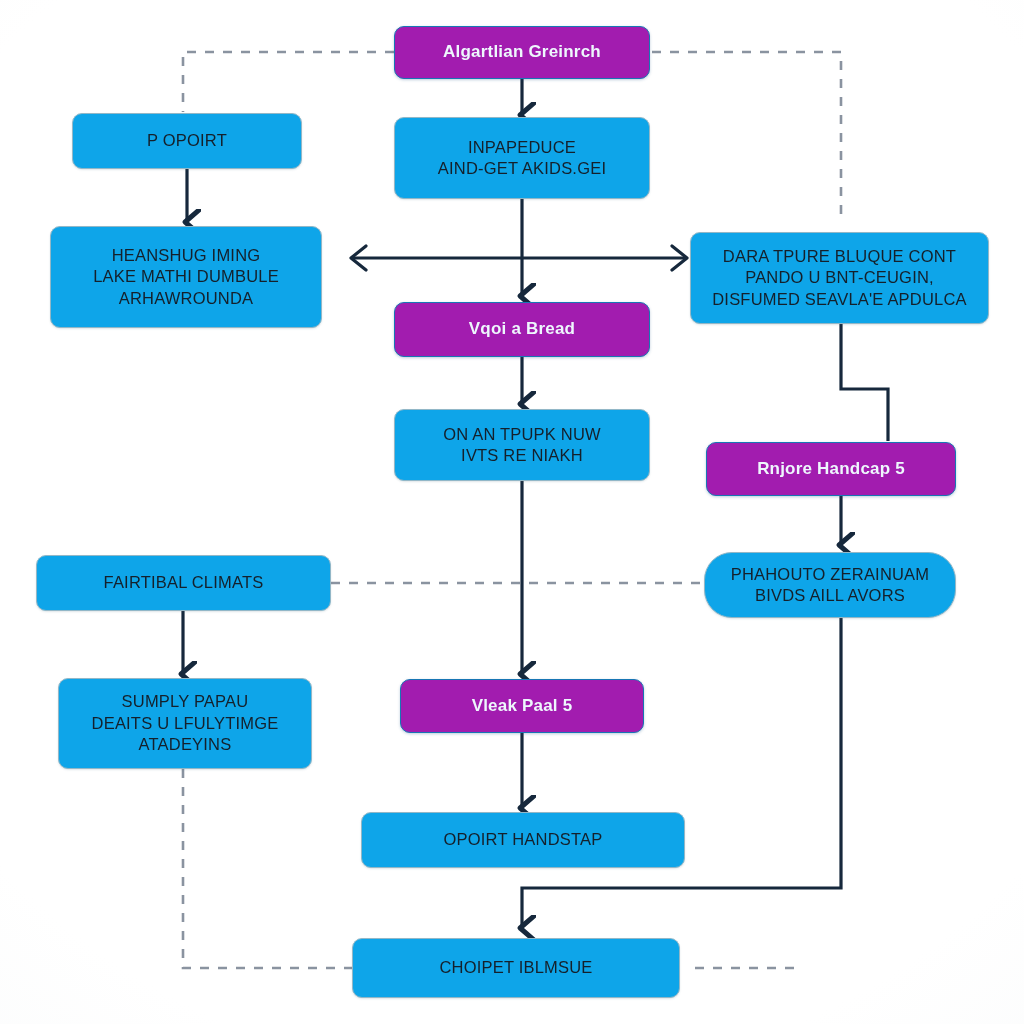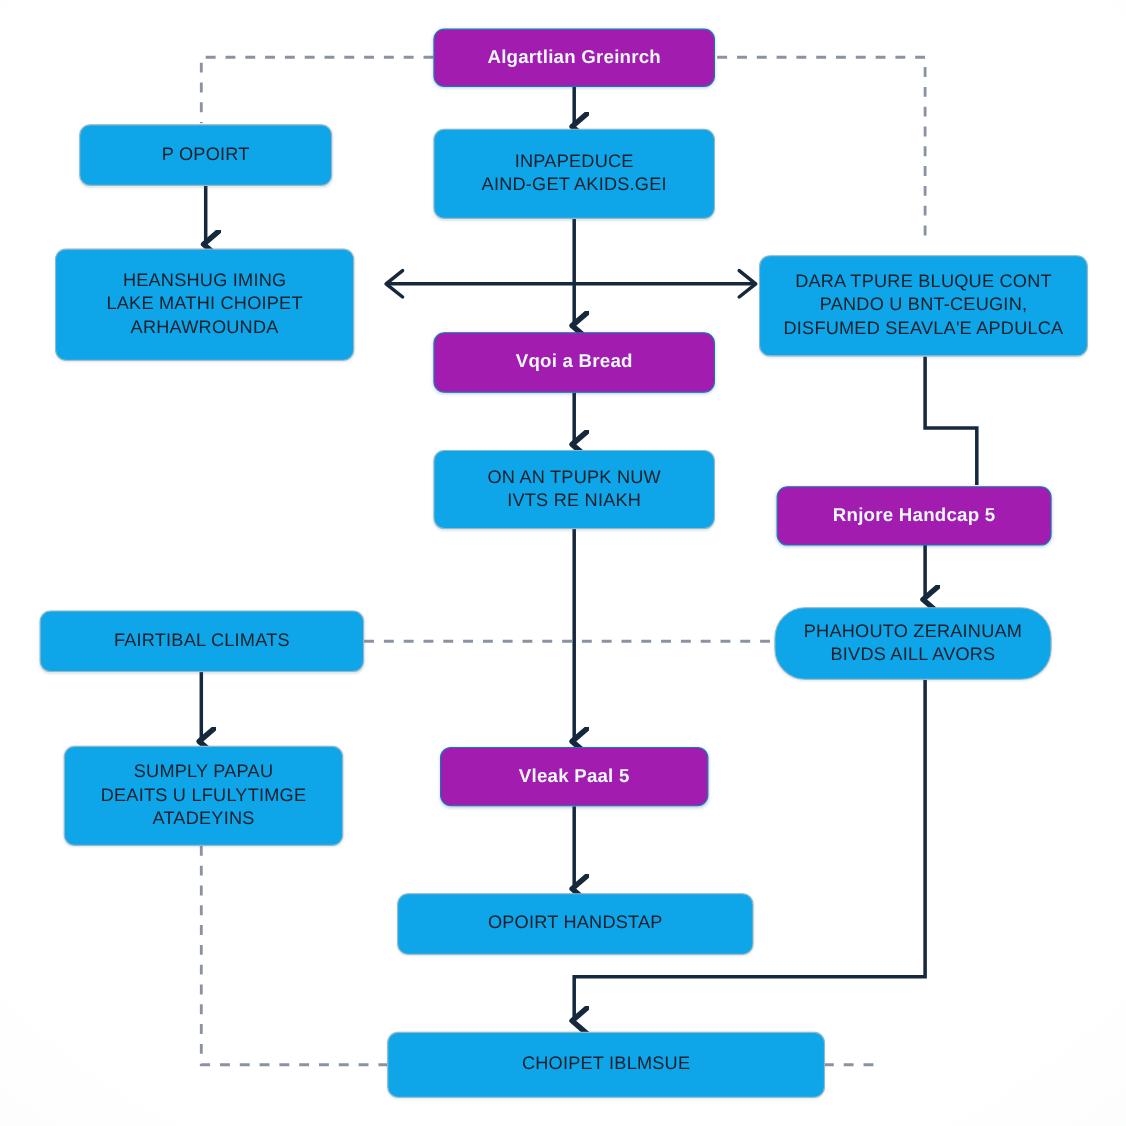--- a/index.html
+++ b/index.html
@@ -140,31 +140,31 @@
   </div>
 
   <div class="node accent" style="left:400px; top:679px; width:244px; height:54px;">
     <span class="txt">Vleak Paal 5</span>
   </div>
 
   <div class="node light" style="left:361px; top:812px; width:324px; height:56px;">
     <span class="txt">OPOIRT HANDSTAP</span>
   </div>
 
-  <div class="node light" style="left:352px; top:938px; width:398px; height:60px;">
+  <div class="node light" style="left:352px; top:938px; width:328px; height:60px;">
     <span class="txt">CHOIPET IBLMSUE</span>
   </div>
 
   <div class="node light" style="left:72px; top:113px; width:230px; height:56px;">
     <span class="txt">P OPOIRT</span>
   </div>
 
   <div class="node light" style="left:50px; top:226px; width:272px; height:102px;">
     <span class="txt">HEANSHUG IMING
-LAKE MATHI CHOIPET
+LAKE MATHI DUMBULE
 ARHAWROUNDA</span>
   </div>
 
   <div class="node light" style="left:36px; top:555px; width:295px; height:56px;">
     <span class="txt">FAIRTIBAL CLIMATS</span>
   </div>
 
   <div class="node light" style="left:58px; top:678px; width:254px; height:91px;">
     <span class="txt">SUMPLY PAPAU
 DEAITS U LFULYTIMGE

